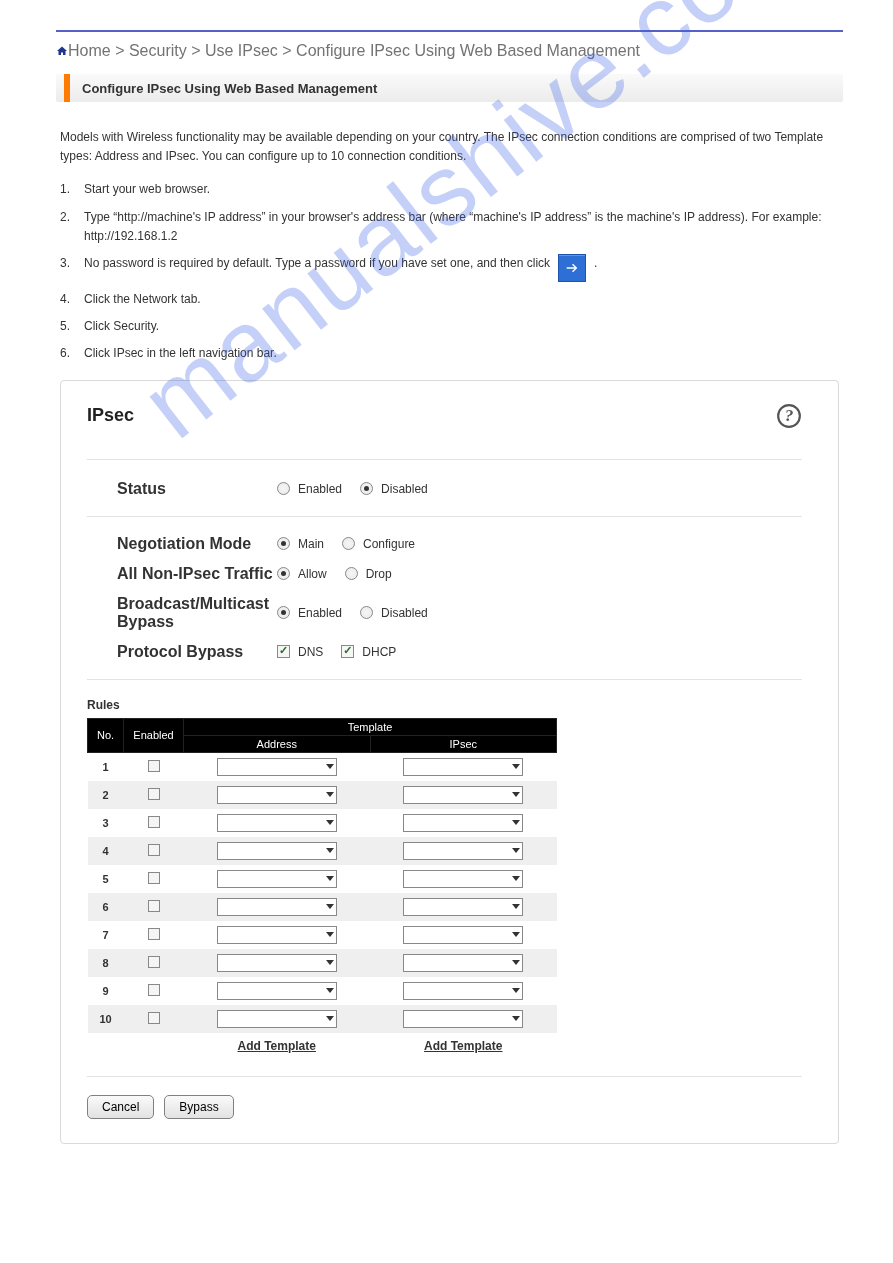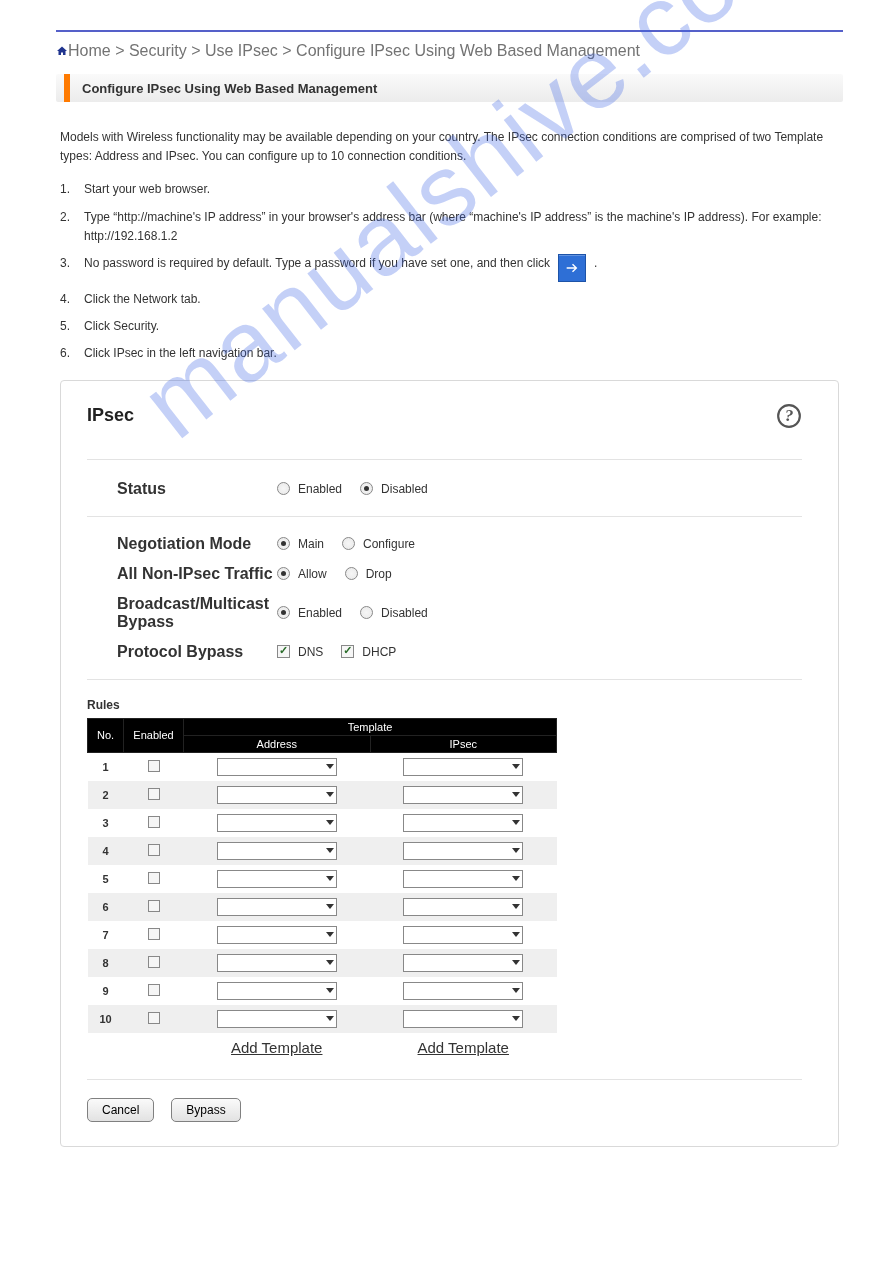--- a/index.html
+++ b/index.html
@@ -101,24 +101,24 @@
     width: 12px; height: 12px; border: 1px solid #888; background: #f5f5f5; display: inline-block;
   }
   .dd {
     width: 120px; height: 18px; border: 1px solid #888; background: #fff;
     display: inline-flex; align-items: center; justify-content: flex-end; padding: 0 2px;
   }
   .dd::after {
     content: ""; border-left: 4px solid transparent; border-right: 4px solid transparent;
     border-top: 5px solid #333;
   }
-  .add-row td { padding-top: 6px; font-weight: normal; font-size: 15px; }
+  .add-row td { padding-top: 6px; font-weight: bold; font-size: 12px; }
   .add-link { text-decoration: underline; cursor: pointer; }
 
-  .btn-row { margin-top: 18px; display: flex; gap: 17px; }
+  .btn-row { margin-top: 18px; display: flex; gap: 10px; }
   .btn {
     border: 1px solid #808080; border-radius: 5px;
     background: linear-gradient(#fafafa,#e2e2e2);
     padding: 4px 14px; font-size: 12px; cursor: pointer;
   }
 
   .watermark {
     position: absolute; left: 120px; top: 370px;
     font-size: 100px; color: rgba(60,100,230,0.30);
     transform: rotate(-38deg); transform-origin: left top;

